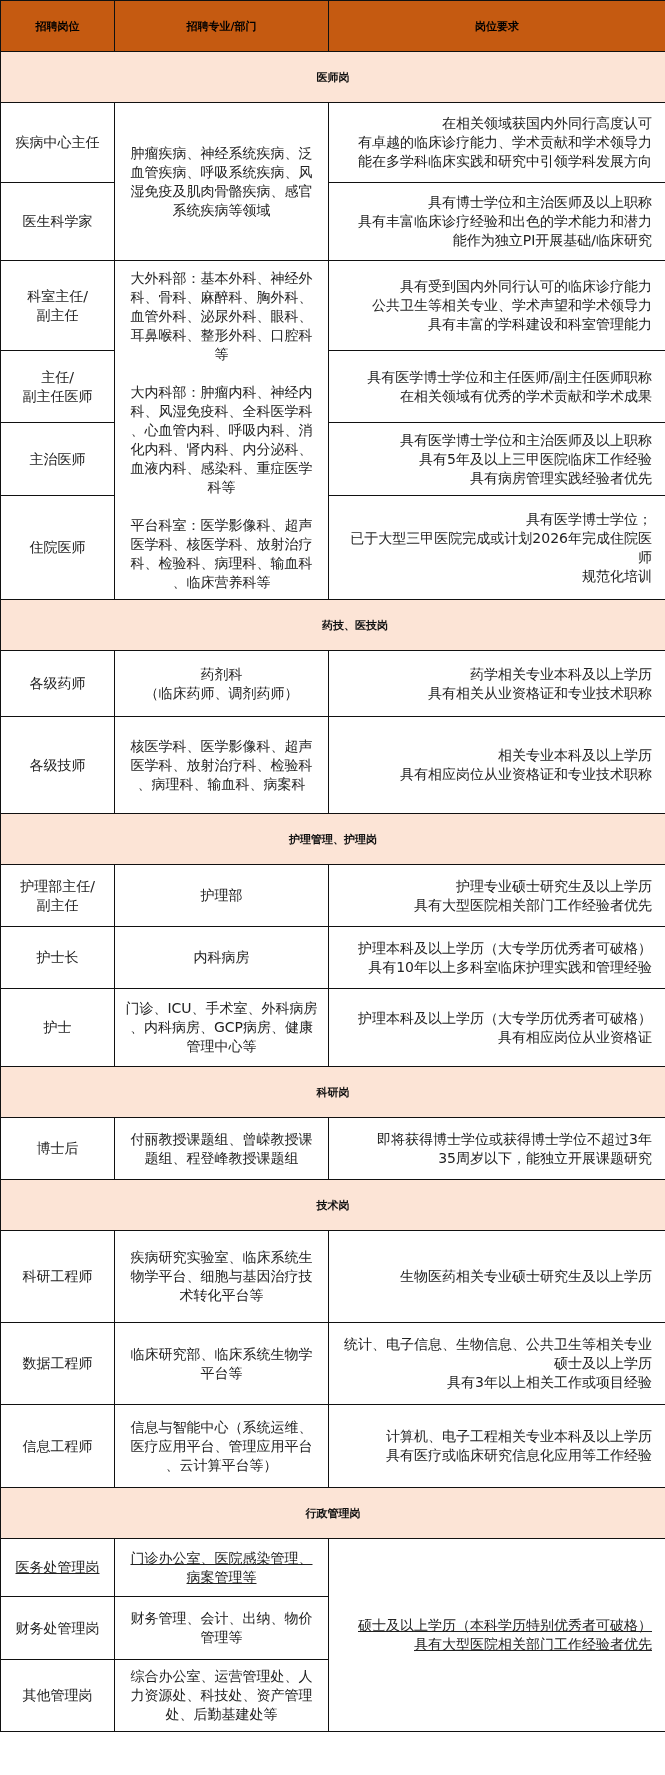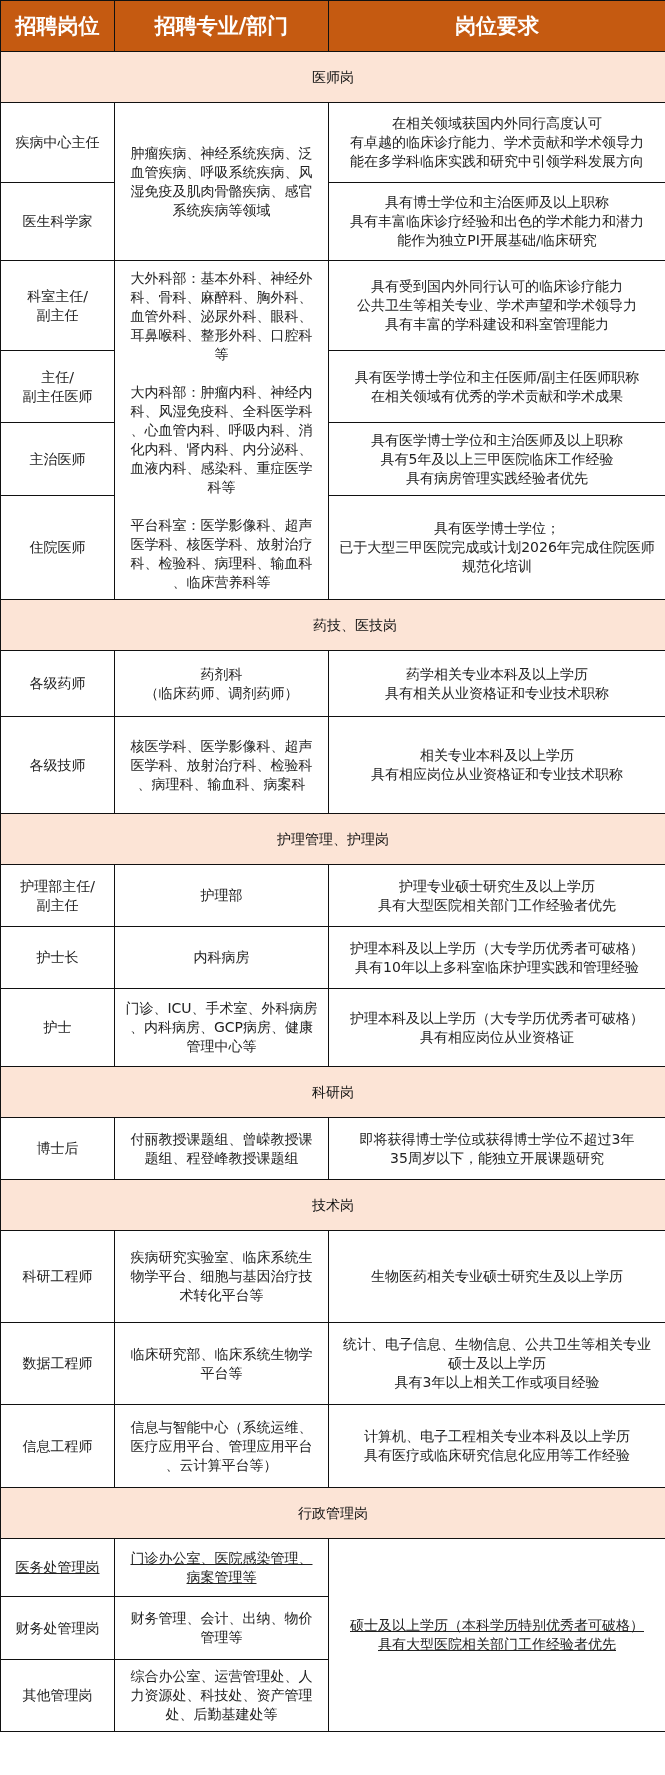--- a/index.html
+++ b/index.html
@@ -1,24 +1,24 @@
 <!DOCTYPE html>
 <html><head>
 <meta charset="utf-8">
 <style>
   html, body { margin:0; padding:0; background:#fff; }
   body { width:665px; height:1775px; overflow:hidden; font-family:"DejaVu Sans","Liberation Sans",sans-serif; color:#222; }
   table { border-collapse:collapse; width:665px; table-layout:fixed; }
   td, th { border:1.5px solid #111; padding:0; font-size:14px; line-height:19px; }
-  th { background:#c55a11; color:#ffffff; font-weight:bold; font-size:21px; text-align:center; height:50px; }
-  td.section { background:#fce4d6; font-weight:normal; text-align:center; font-size:14px; color:#111; }
+  th { background:#c55a11; color:#000000; font-weight:bold; font-size:11px; text-align:center; height:50px; }
+  td.section { background:#fce4d6; font-weight:bold; text-align:center; font-size:11px; color:#111; }
   td.pos { text-align:center; padding:0 1px; }
   td.dept { text-align:center; padding:0 9px; }
   td.dept.left { text-align:center; }
-  td.req { text-align:center; padding:0 6px; }
+  td.req { text-align:right; padding:0 13px; }
   .line { display:block; }
   .gap { display:block; height:19px; }
 </style>
 </head>
 <body>
 
 <table>
   <colgroup>
       <col style="width:114px">
       <col style="width:214px">

